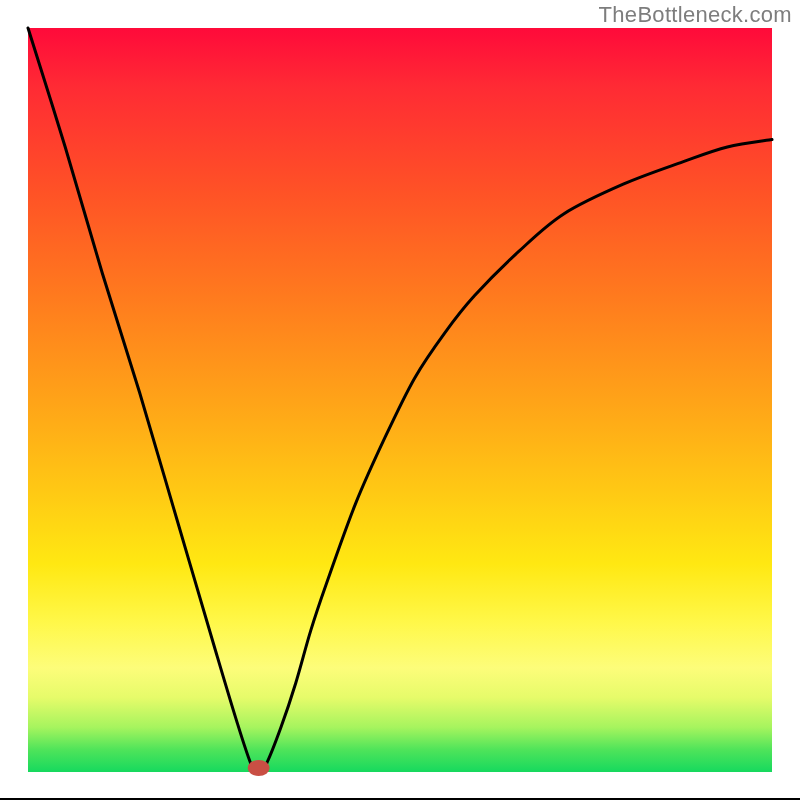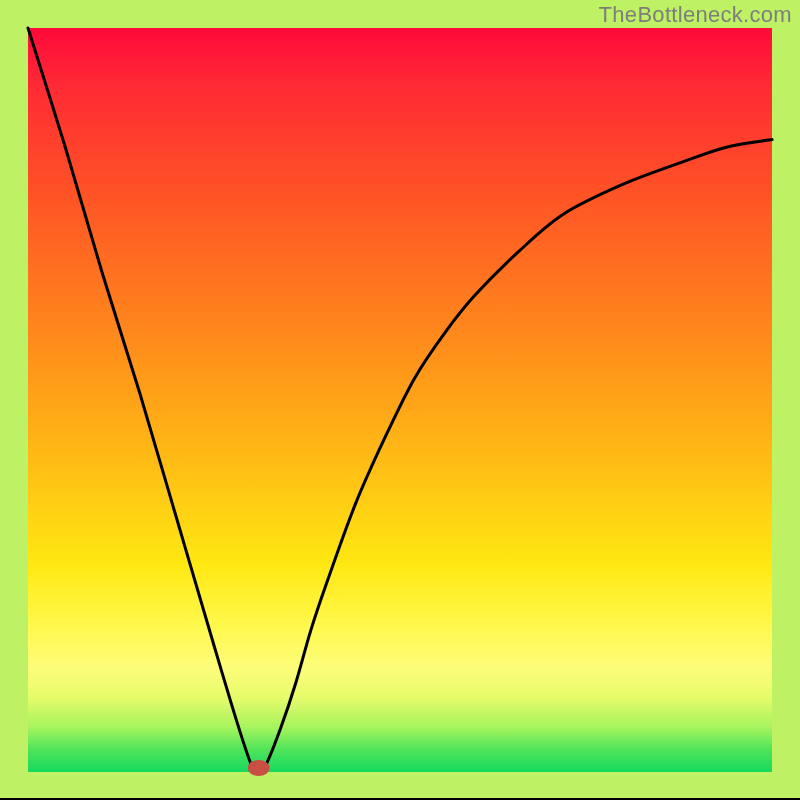--- a/index.html
+++ b/index.html
@@ -8,21 +8,21 @@
     width: 800px;
     height: 800px;
     background: #000;
     overflow: hidden;
     font-family: Arial, Helvetica, sans-serif;
   }
   .frame {
     position: relative;
     width: 800px;
     height: 798px;
-    background: #bef264;
+    background: #ffffff;
   }
   .plot-area {
     position: absolute;
     left: 28px;
     top: 28px;
     width: 744px;
     height: 744px;
     
     background: linear-gradient(to bottom,
       #ff0a3a 0%,

